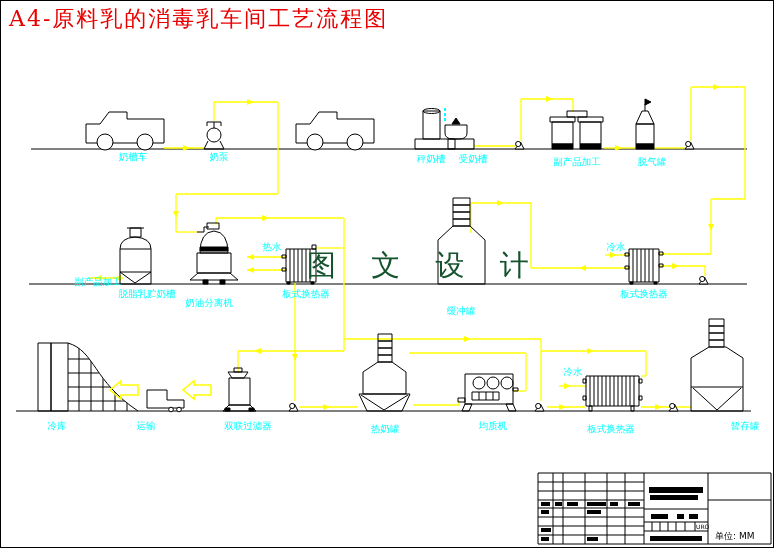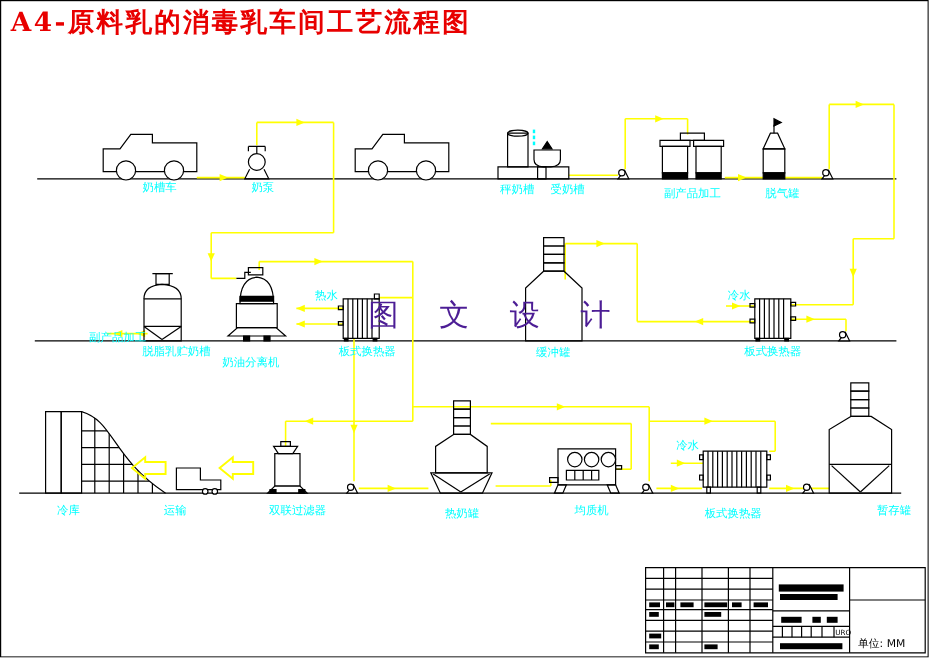--- a/index.html
+++ b/index.html
@@ -3,27 +3,27 @@
 <meta charset="utf-8">
 <style>
   html,body{margin:0;padding:0;background:#fff;}
   #canvas{
     position:relative;width:772px;height:546px;border:1px solid #000;
     background:#fff;overflow:hidden;
     font-family:"DejaVu Sans",sans-serif;
   }
   #title{
     position:absolute;left:8px;top:3px;
-    font-size:22px;font-weight:bold;letter-spacing:2px;
+    font-size:22px;font-weight:normal;letter-spacing:2px;
     color:#e80000;font-family:"DejaVu Serif","DejaVu Sans",serif;
     white-space:nowrap;
   }
   #watermark{
     position:absolute;left:306px;top:245px;
-    font-size:25px;color:#4c1d95;letter-spacing:13px;
+    font-size:29px;color:#14532d;letter-spacing:13px;
     font-family:"DejaVu Serif",serif;white-space:nowrap;
   }
   .eq-label{
     position:absolute;transform:translateX(-50%);
     color:#00ffff;font-size:9.5px;line-height:10px;white-space:nowrap;
   }
   svg{position:absolute;left:0;top:0;}
   svg *{vector-effect:non-scaling-stroke;}
 </style>
 </head>
@@ -359,21 +359,21 @@
   <div class="eq-label" style="left:218px;top:151px">奶泵</div>
   <div class="eq-label" style="left:430px;top:153px">秤奶槽</div>
   <div class="eq-label" style="left:472px;top:153px">受奶槽</div>
   <div class="eq-label" style="left:576px;top:156px">副产品加工</div>
   <div class="eq-label" style="left:651px;top:156px">脱气罐</div>
   <div class="eq-label" style="left:97px;top:276px">副产品加工</div>
   <div class="eq-label" style="left:146px;top:288px">脱脂乳贮奶槽</div>
   <div class="eq-label" style="left:208px;top:297px">奶油分离机</div>
   <div class="eq-label" style="left:271px;top:241px">热水</div>
   <div class="eq-label" style="left:305px;top:288px">板式换热器</div>
-  <div class="eq-label" style="left:460px;top:289px">缓冲罐</div>
+  <div class="eq-label" style="left:460px;top:305px">缓冲罐</div>
   <div class="eq-label" style="left:615px;top:241px">冷水</div>
   <div class="eq-label" style="left:643px;top:288px">板式换热器</div>
   <div class="eq-label" style="left:56px;top:420px">冷库</div>
   <div class="eq-label" style="left:145px;top:420px">运输</div>
   <div class="eq-label" style="left:247px;top:420px">双联过滤器</div>
   <div class="eq-label" style="left:384px;top:423px">热奶罐</div>
   <div class="eq-label" style="left:492px;top:420px">均质机</div>
   <div class="eq-label" style="left:572px;top:366px">冷水</div>
   <div class="eq-label" style="left:610px;top:423px">板式换热器</div>
   <div class="eq-label" style="left:744px;top:420px">暂存罐</div>

